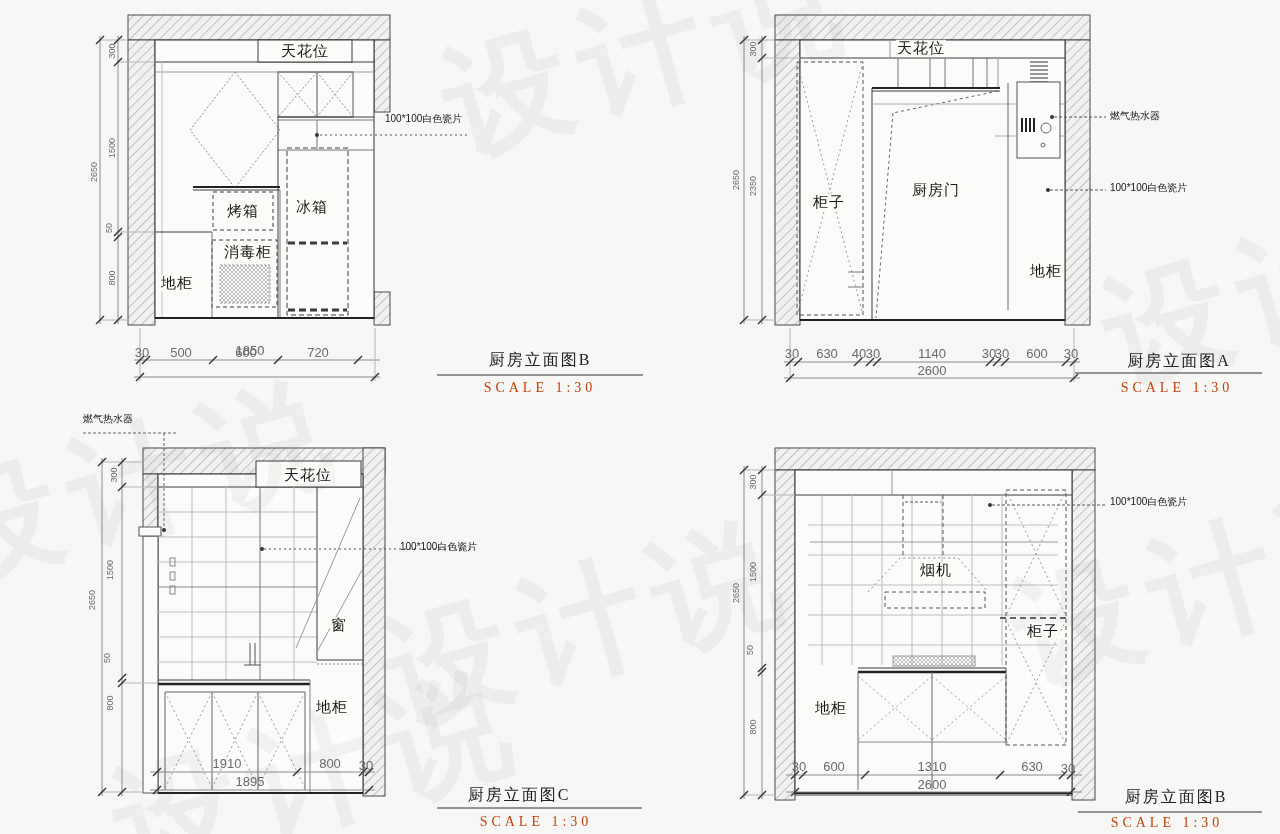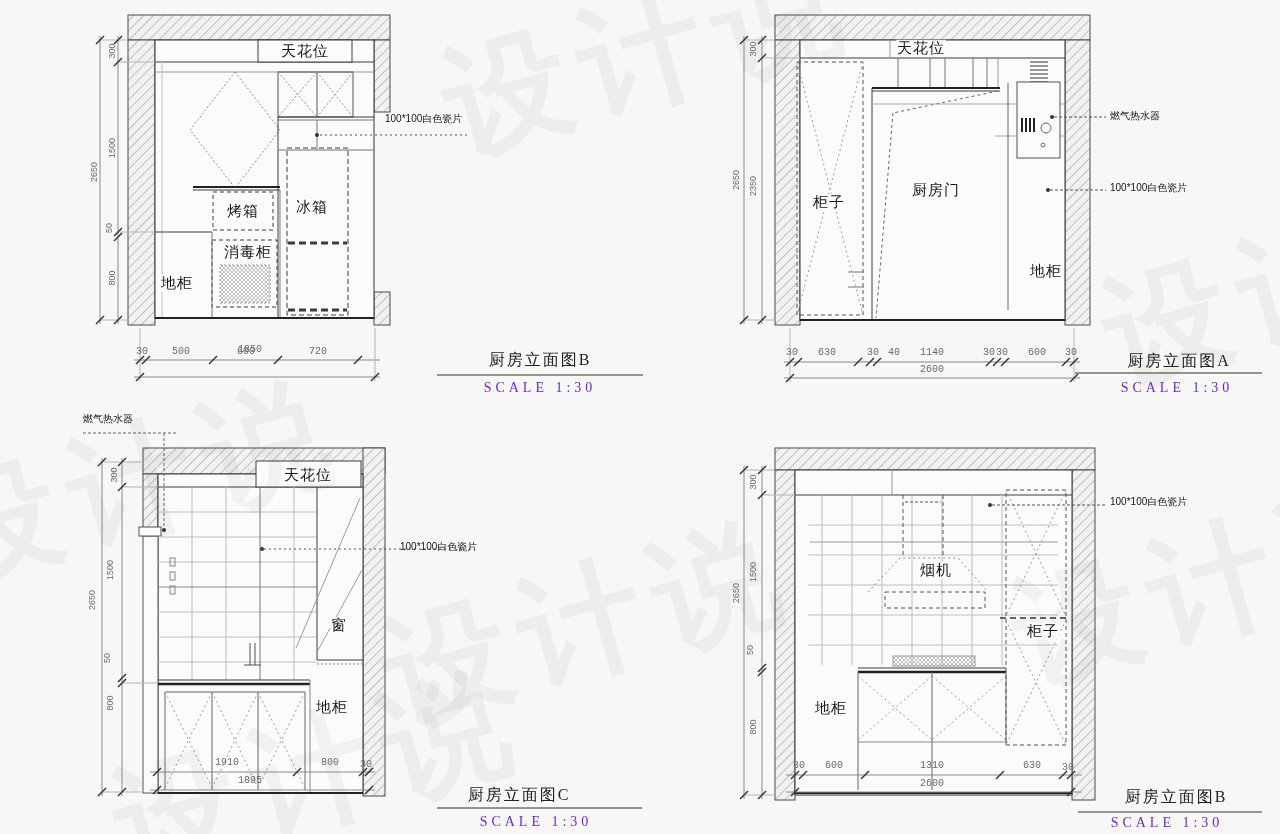--- a/index.html
+++ b/index.html
@@ -4,28 +4,28 @@
 <style>
   html,body{margin:0;padding:0;background:#e9e9e7;}
   .canvas{position:relative;width:1280px;height:834px;background:#f7f7f5;overflow:hidden;
           font-family:"Liberation Sans",sans-serif;color:#1c1c1c;}
   svg.linework{position:absolute;left:0;top:0;z-index:1;}
   .wm{position:absolute;z-index:2;font-size:125px;font-weight:bold;letter-spacing:14px;
       color:rgba(70,70,70,0.055);transform:rotate(-16deg);white-space:nowrap;pointer-events:none;}
   .lbl{position:absolute;z-index:3;transform:translate(-50%,-50%);font-size:15px;letter-spacing:1px;
        white-space:nowrap;color:#161616;background:rgba(251,251,249,0.85);padding:0 1px;line-height:1.1;}
   .note{position:absolute;z-index:3;font-size:10px;white-space:nowrap;color:#161616;line-height:1.1;}
-  .dim{position:absolute;z-index:3;transform:translate(-50%,-50%);font-size:10px;color:#6a6a6a;
-       white-space:nowrap;line-height:1;font-family:Liberation Mono, monospace;}
+  .dim{position:absolute;z-index:3;transform:translate(-50%,-50%);font-size:13px;color:#6a6a6a;
+       white-space:nowrap;line-height:1;}
   .dimv{position:absolute;z-index:3;transform:translate(-50%,-50%) rotate(-90deg);font-size:9px;
         color:#6a6a6a;white-space:nowrap;line-height:1;}
   .title{position:absolute;z-index:3;transform:translate(-50%,-50%);font-size:16px;letter-spacing:2px;
          color:#222;font-family:"Liberation Serif",serif;white-space:nowrap;}
   .scale{position:absolute;z-index:3;transform:translate(-50%,-50%);font-size:14px;letter-spacing:4px;
-         color:#6d28d9;font-family:"Liberation Serif",serif;white-space:nowrap;}
+         color:#c2410c;font-family:"Liberation Serif",serif;white-space:nowrap;}
 </style>
 </head>
 <body>
 
 <div class="canvas">
 
   <span class="wm" style="left:440px;top:-30px">设计说</span>
   <span class="wm" style="left:1100px;top:200px">设计说</span>
   <span class="wm" style="left:-70px;top:400px">设计说</span>
   <span class="wm" style="left:380px;top:540px">设计说</span>
@@ -392,21 +392,21 @@
   <span class="lbl" style="left:829px;top:202px">柜子</span>
   <span class="lbl" style="left:936px;top:190px">厨房门</span>
   <span class="lbl" style="left:1046px;top:271px">地柜</span>
   <span class="note" style="left:1110px;top:110px">燃气热水器</span>
   <span class="note" style="left:1110px;top:182px">100*100白色瓷片</span>
   <span class="dimv" style="left:753px;top:49px">300</span>
   <span class="dimv" style="left:753px;top:186px">2350</span>
   <span class="dimv" style="left:736px;top:180px">2650</span>
   <span class="dim" style="left:792px;top:353px">30</span>
   <span class="dim" style="left:827px;top:353px">630</span>
-  <span class="dim" style="left:894px;top:353px">40</span>
+  <span class="dim" style="left:859px;top:353px">40</span>
   <span class="dim" style="left:873px;top:353px">30</span>
   <span class="dim" style="left:932px;top:353px">1140</span>
   <span class="dim" style="left:989px;top:353px">30</span>
   <span class="dim" style="left:1002px;top:353px">30</span>
   <span class="dim" style="left:1037px;top:353px">600</span>
   <span class="dim" style="left:1071px;top:353px">30</span>
   <span class="dim" style="left:932px;top:370px">2600</span>
   <span class="title" style="left:1179px;top:361px">厨房立面图A</span>
   <span class="scale" style="left:1177px;top:388px">SCALE 1:30</span>
 

